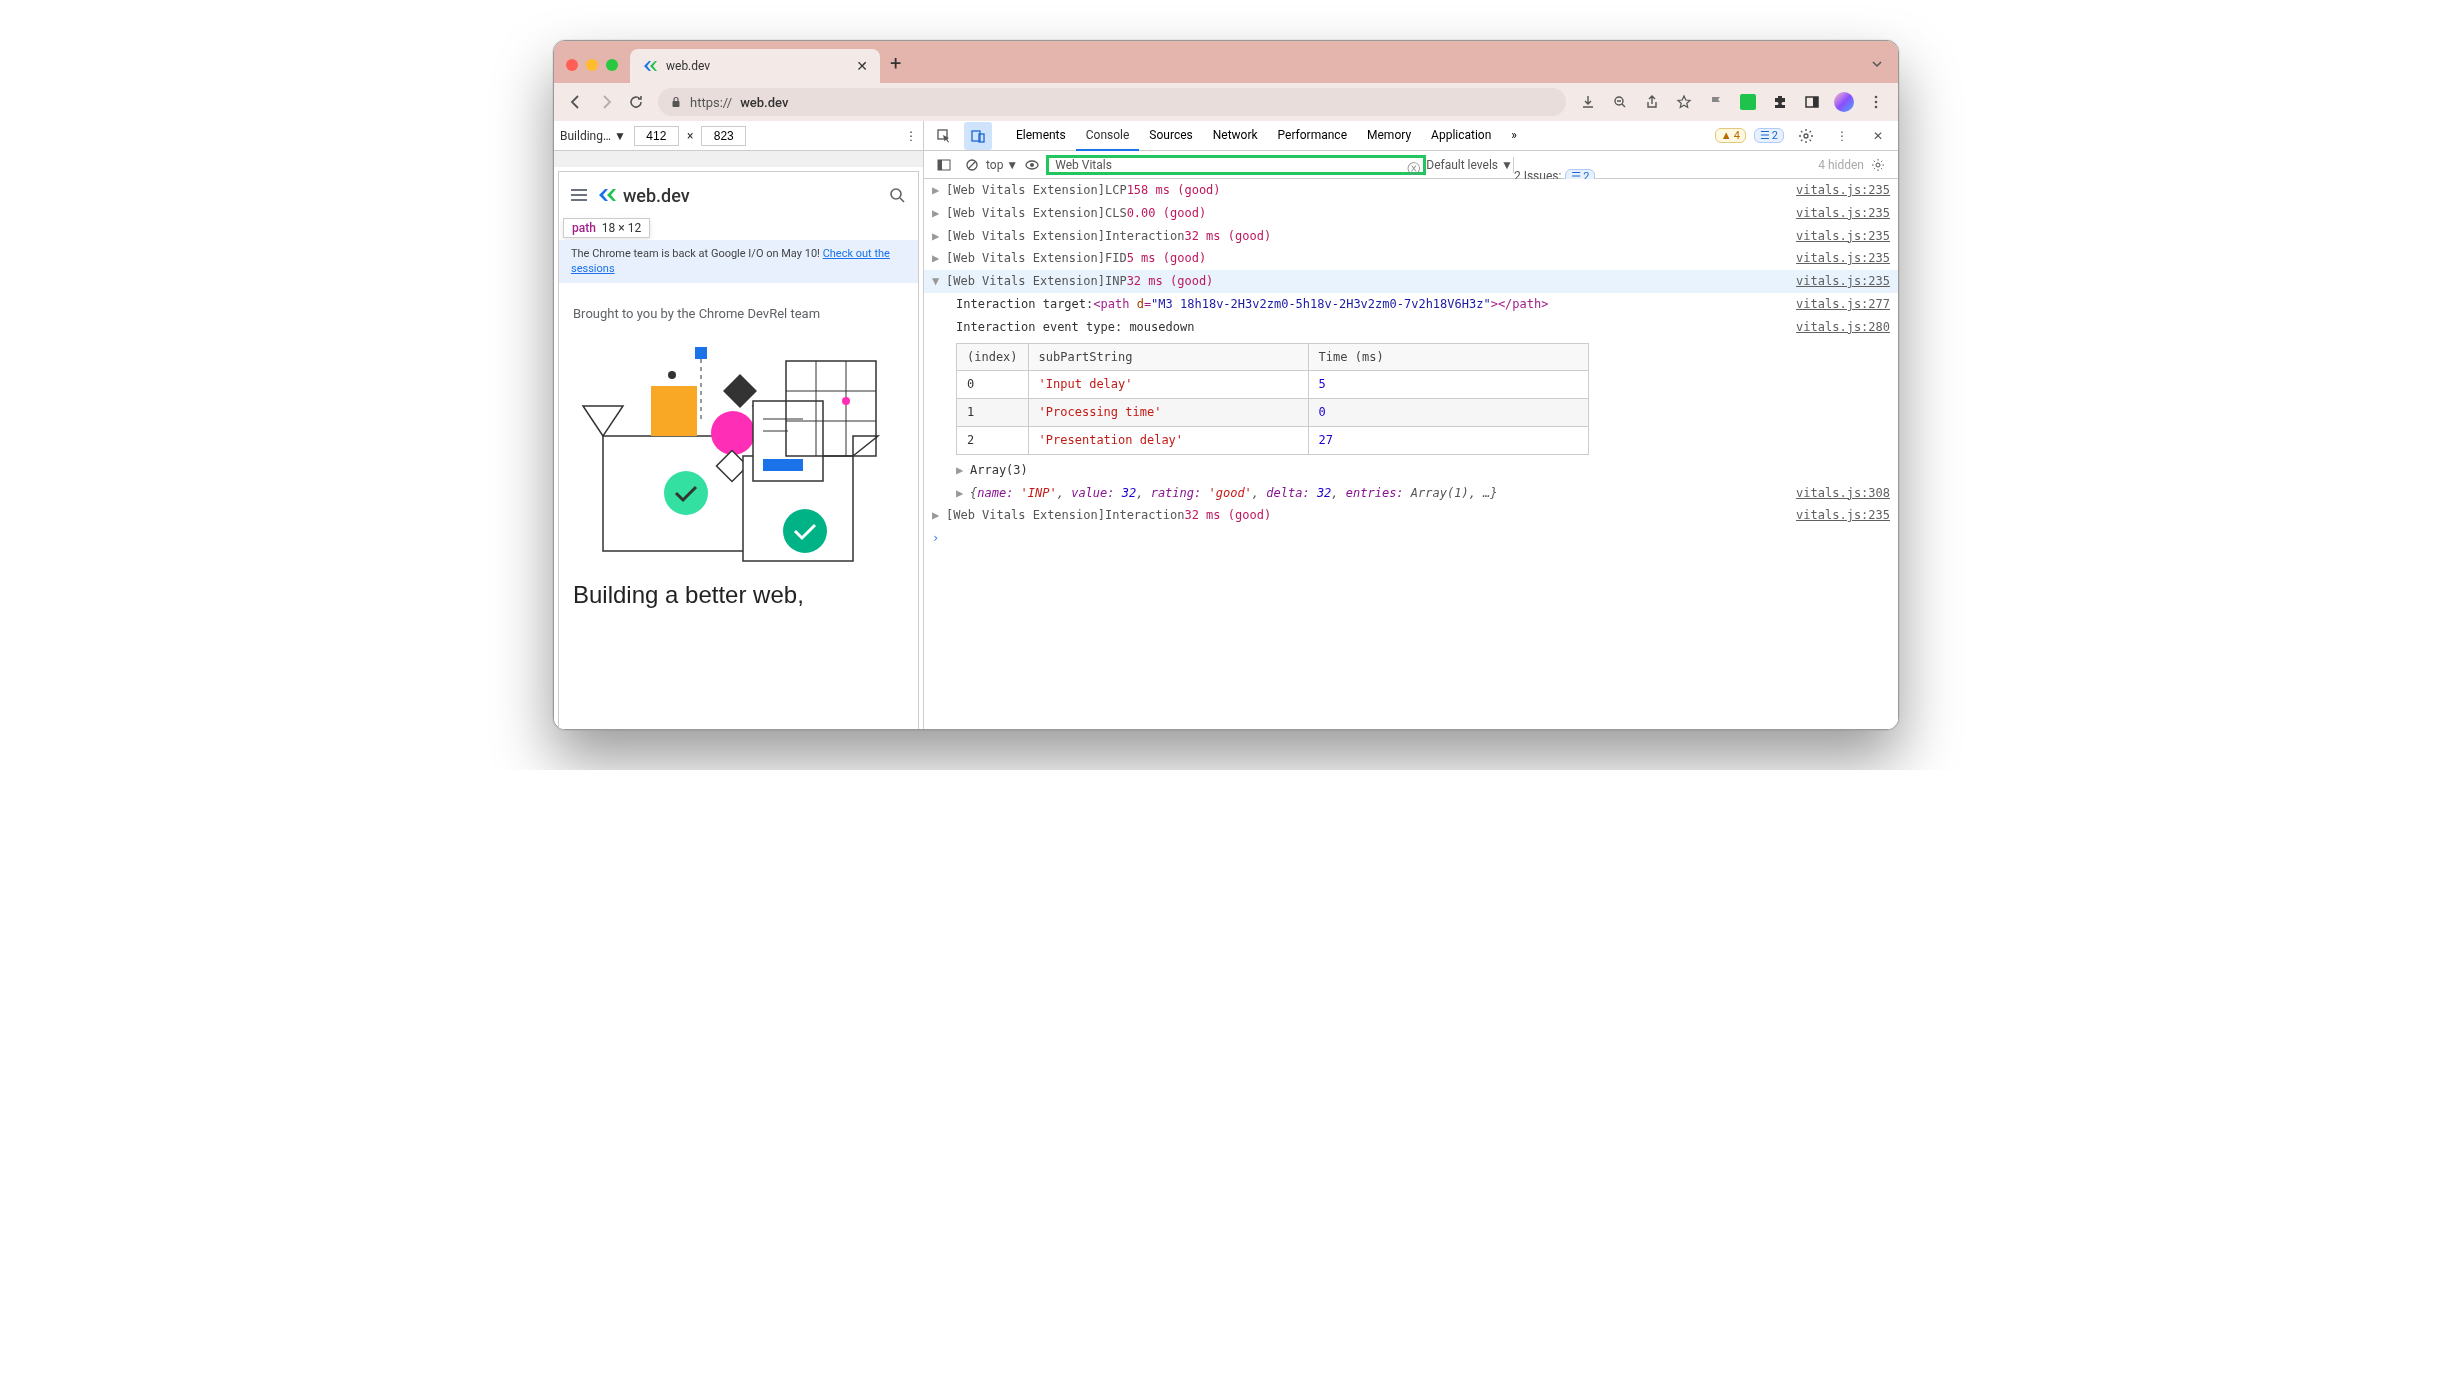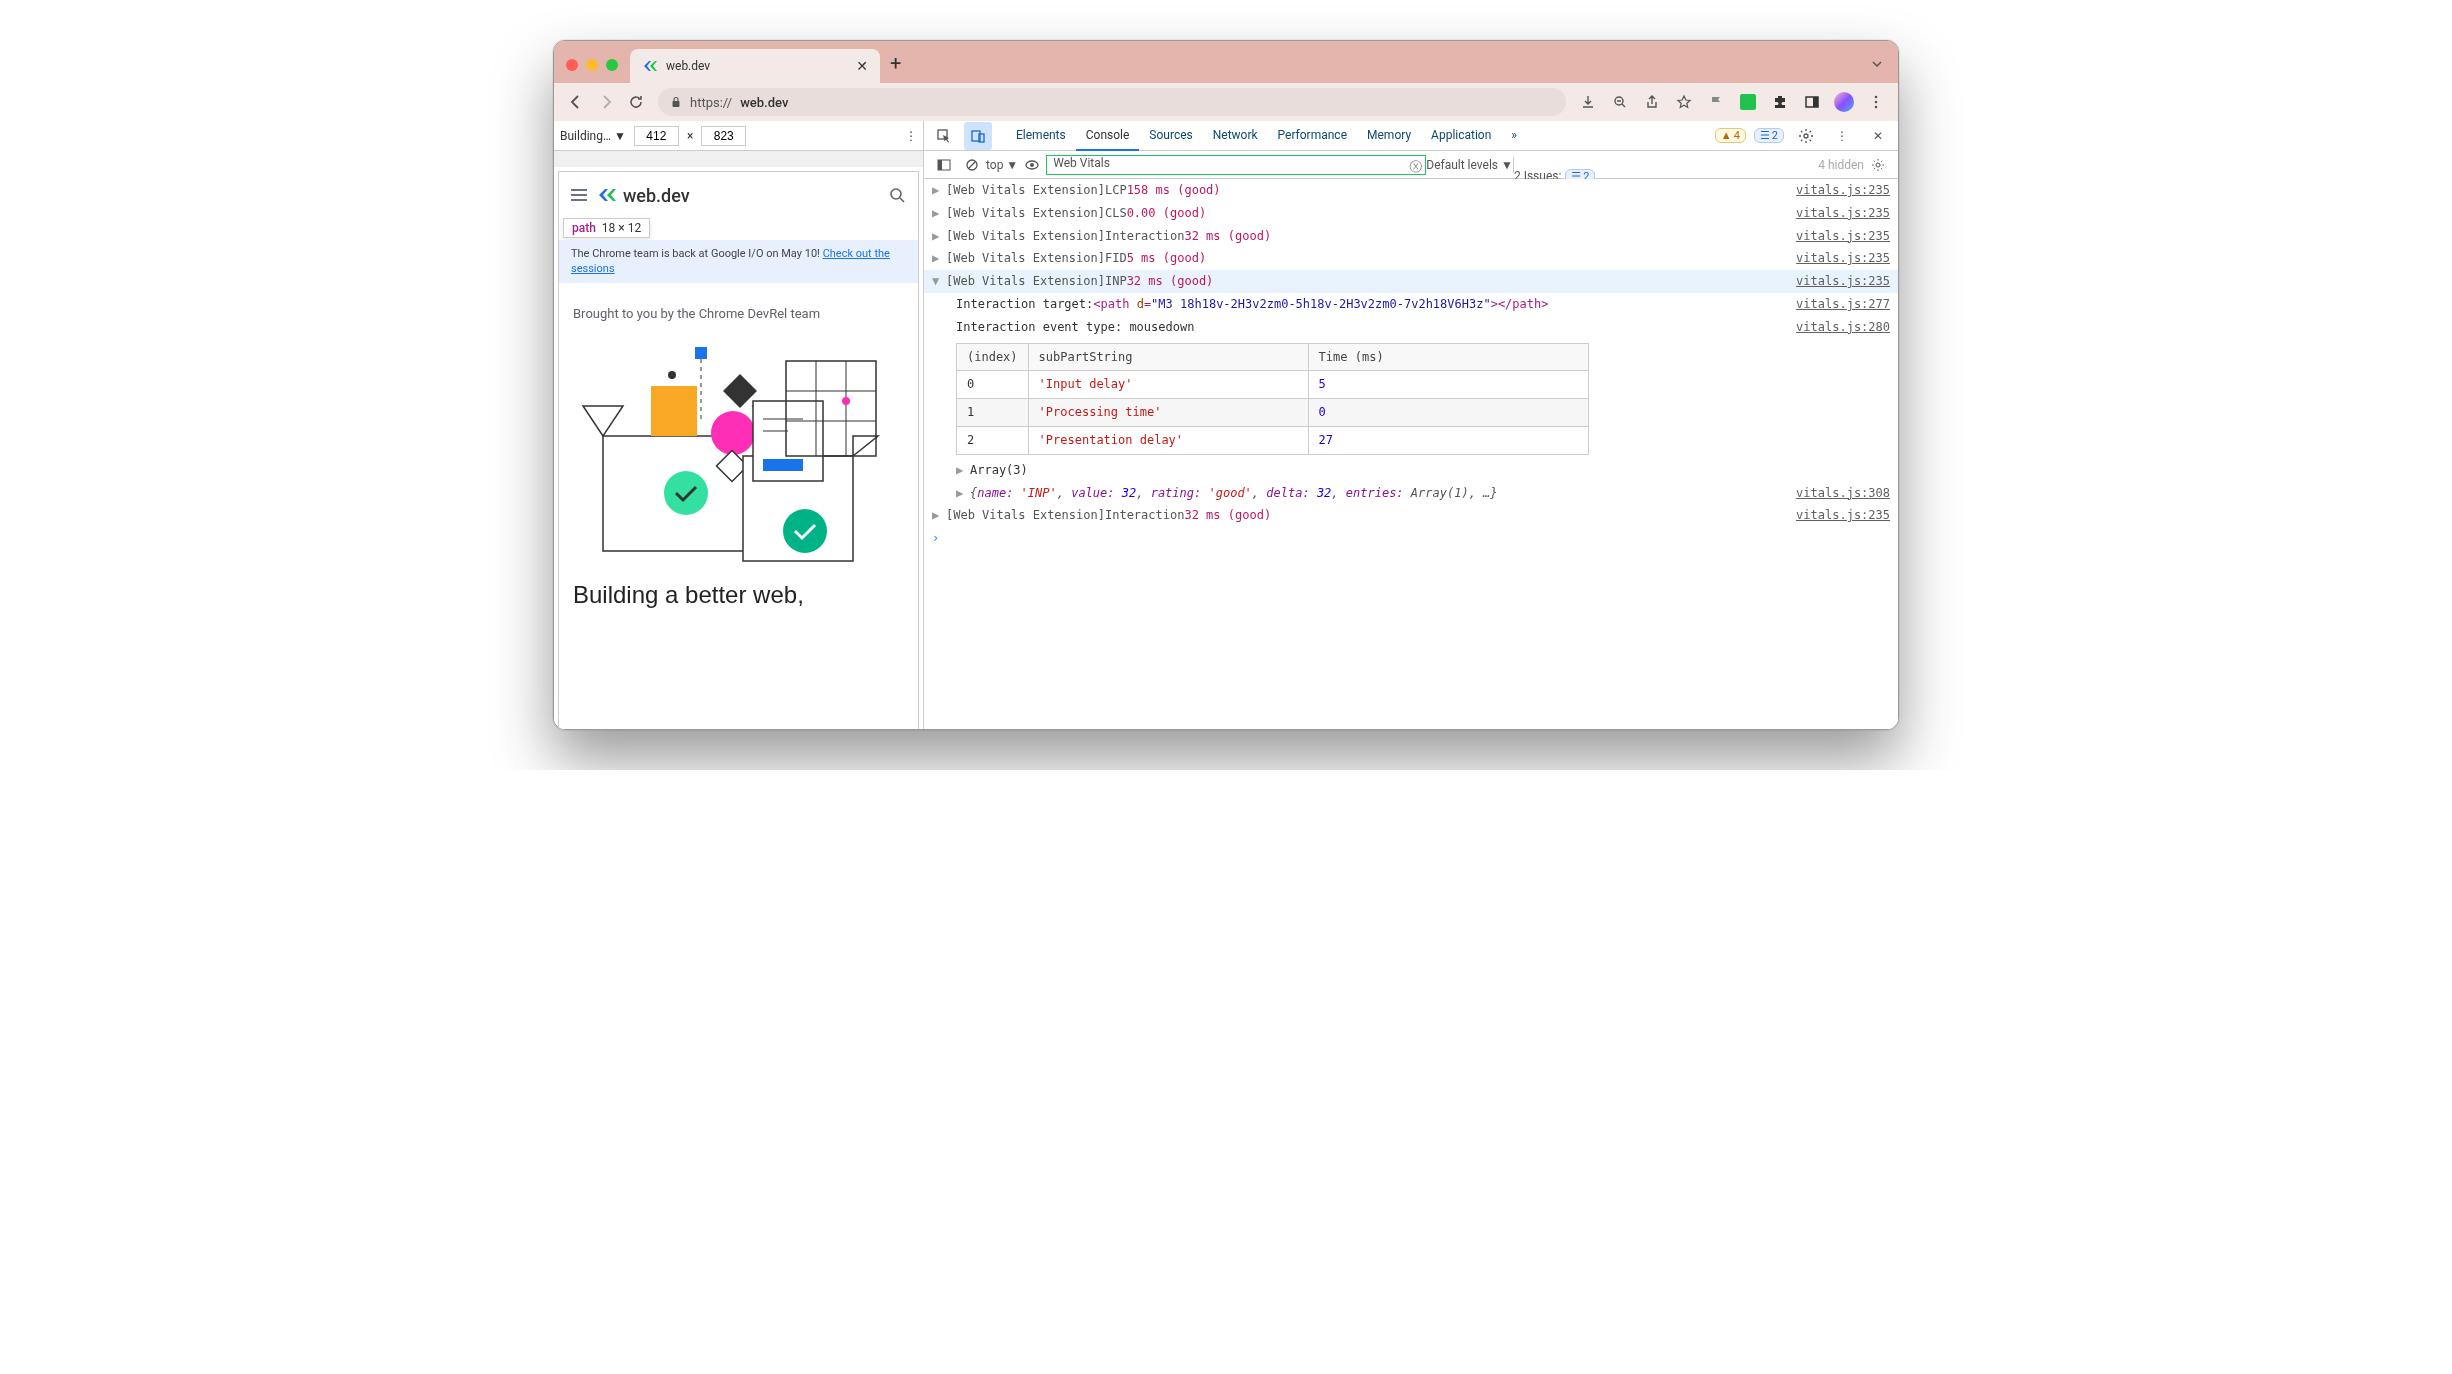--- a/index.html
+++ b/index.html
@@ -55,29 +55,29 @@
 .site-banner { position:absolute; top:68px; left:0; right:0; background:#e8f0fe; padding:6px 12px; font-size:11px; line-height:1.4; color:#444;}
 .site-banner a{color:#1a73e8;text-decoration:underline}
 .site-body { position:absolute; top:118px; left:14px; right:14px; }
 .site-blurb { font-size:13px; color:#5f6368; margin:16px 0 20px; }
 .site-illus { height:240px; position:relative; }
 .site-headline { font-family:"Google Sans",sans-serif; font-size:24px; color:#222; }
 
 
 .dt-tabs { height:30px; border-bottom:1px solid #ccc; display:flex; align-items:center; padding:0 6px; font-size:12px; }
 .dt-tabs .picker { display:flex; gap:6px; margin-right:14px; }
-.dt-tabs .tabn { padding:0 10px; height:30px; display:flex; align-items:center; cursor:pointer; border-bottom:2px solid transparent; color:#0c4a6e; }
+.dt-tabs .tabn { padding:0 10px; height:30px; display:flex; align-items:center; cursor:pointer; border-bottom:2px solid transparent; color:#000000; }
 .dt-tabs .tabn.active { border-bottom-color:#1a73e8; color:#333; }
 .dt-tabs .rsec { margin-left:auto; display:flex; align-items:center; gap:8px; }
 .badge-warn { color:#b36b00;border:1px solid #e0c97a;background:#fff8e1;padding:0 5px;border-radius:6px;font-size:11px;display:flex;align-items:center;gap:2px; }
 .badge-info { color:#1967d2;border:1px solid #aecbfa;background:#e8f0fe;padding:0 5px;border-radius:6px;font-size:11px;display:flex;align-items:center;gap:2px; }
 
 
 .con-tb { height:28px; border-bottom:1px solid #ccc; display:flex; align-items:center; padding:0 6px; gap:0; font-size:12px; color:#555;}
-.con-filter { flex:0 0 380px; border:1px solid #22c55e; height:20px; padding:0 20px 0 6px; font-size:12px; position:relative; }
+.con-filter { flex:0 0 380px; border:3px solid #22c55e; height:20px; padding:0 20px 0 6px; font-size:12px; position:relative; }
 .con-filter .clear { position:absolute; right:3px; top:2px; color:#888; cursor:pointer; font-size:13px;}
 .con-issues { display:flex; align-items:center; gap:4px; font-size:12px;margin-top:23px; }
 .hidden-txt{color:#aaa}
 
 
 .conbody { flex:1; overflow:auto; font-family:Menlo,Consolas,monospace; font-size:12px; line-height:1.9; background:#fff; }
 .row { display:flex; padding:0 8px; border-bottom:0px solid transparent; white-space:pre; }
 .row .src { margin-left:auto; color:#606060; text-decoration:underline; cursor:pointer; }
 .tri { color:#999; margin-right:4px; width:10px; display:inline-block; cursor:pointer;}
 .we-tag { color:#555; }

